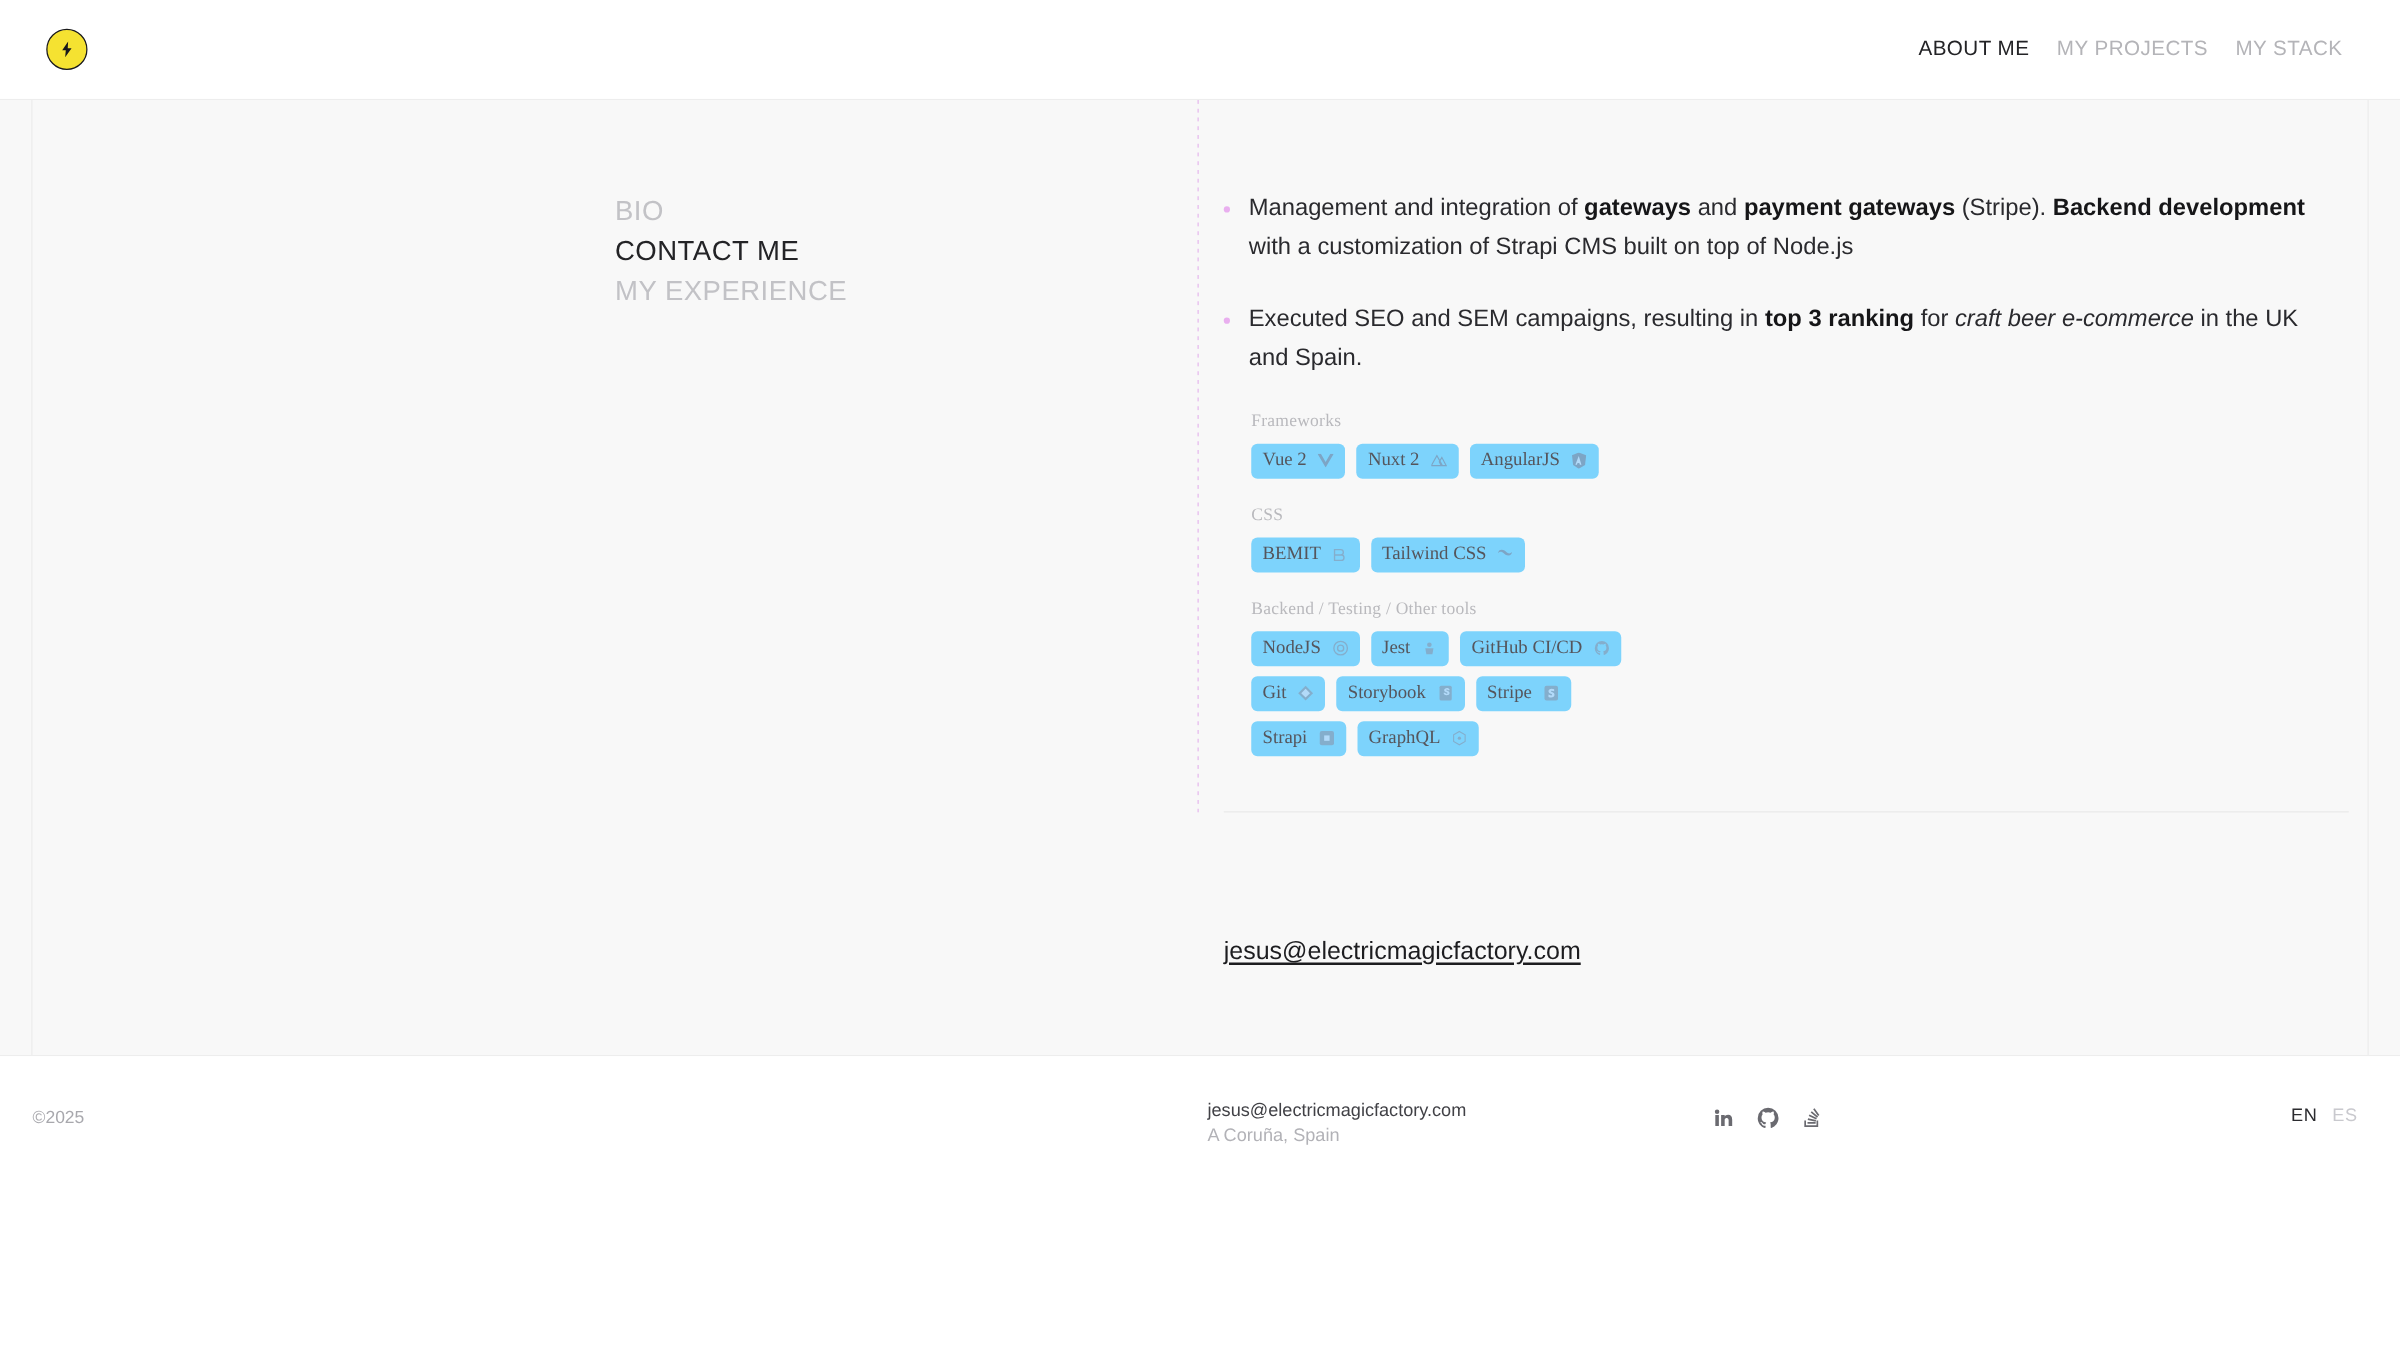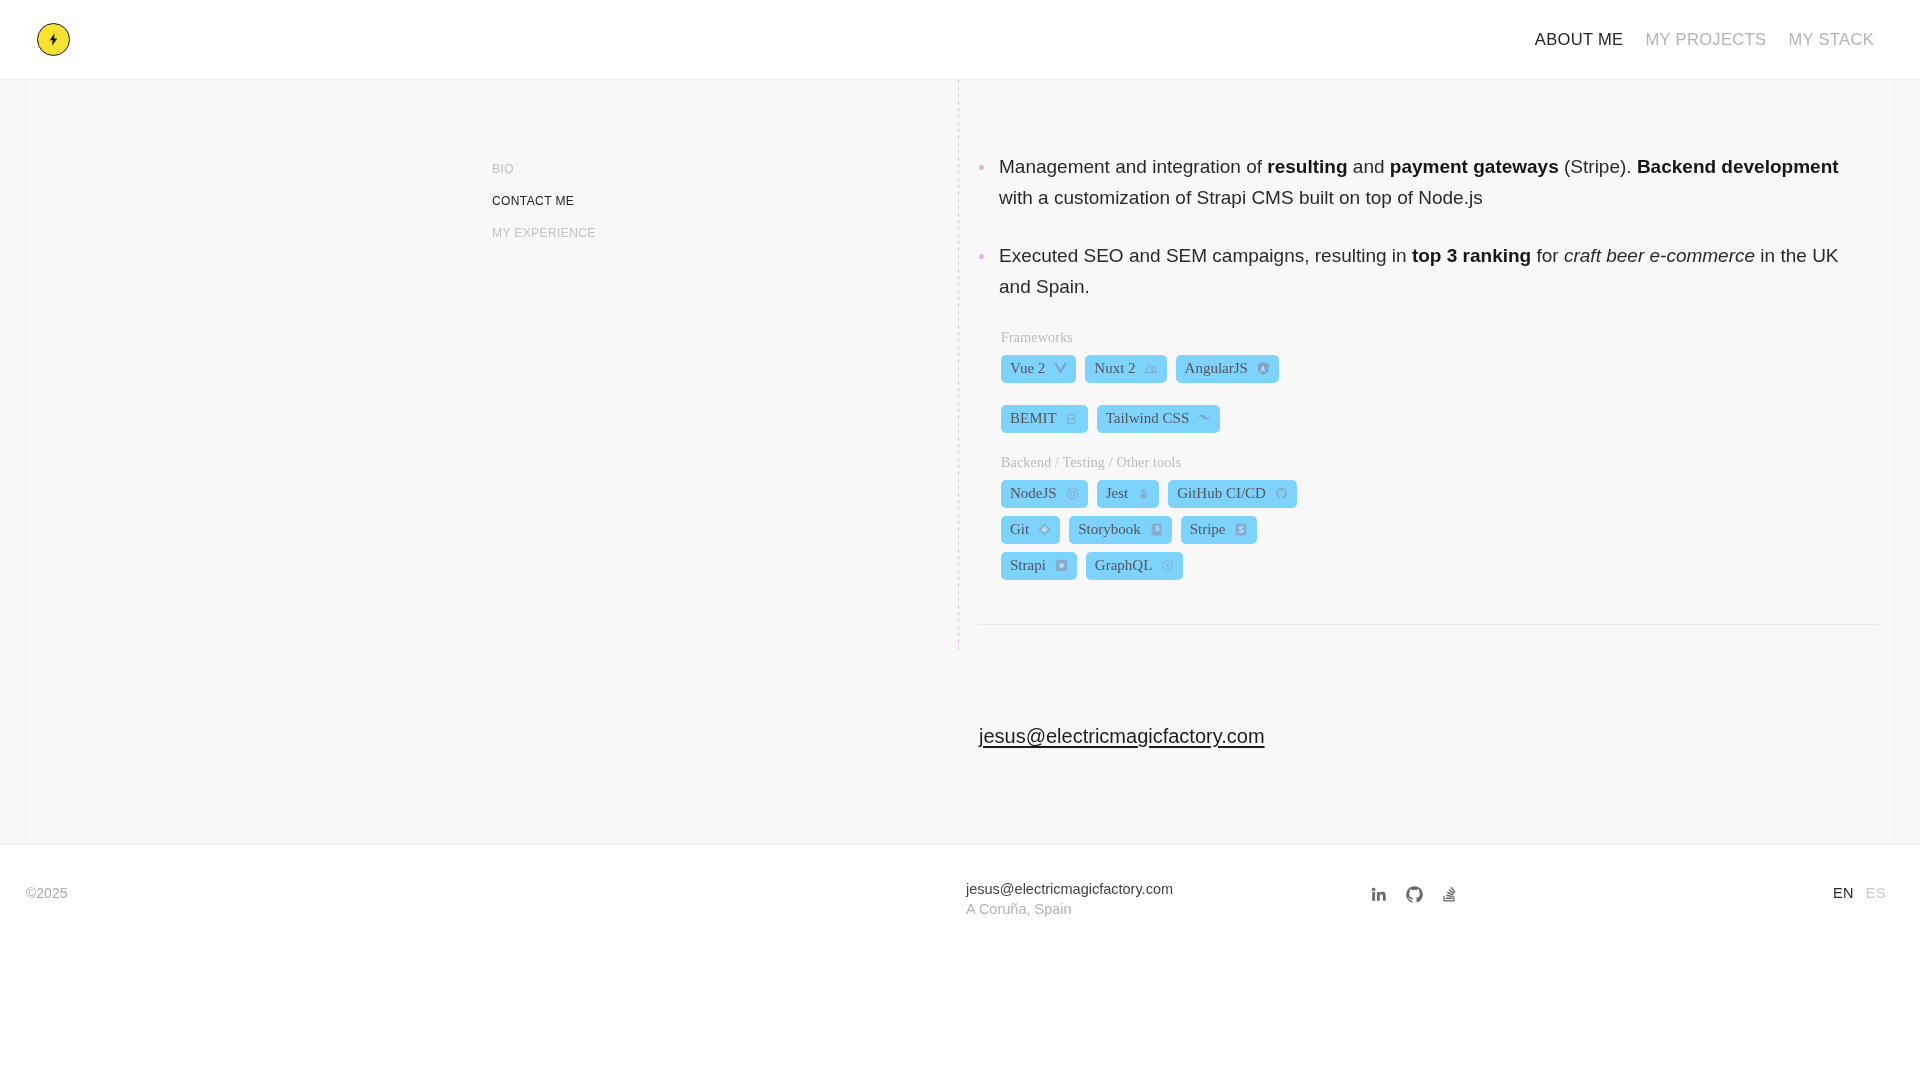--- a/index.html
+++ b/index.html
@@ -103,21 +103,21 @@
     padding-top: 78px;
   }
 
   .side-menu {
     margin-left: 466px;
     display: flex;
     flex-direction: column;
     gap: 10px;
   }
   .side-link {
-    font-size: 12px;
+    font-size: 22px;
     letter-spacing: 0.4px;
     color: #c2c2c6;
     text-decoration: none;
     cursor: pointer;
     line-height: 22px;
   }
   .side-link.active { color: #232326; }
 
   
   .content-col {
@@ -329,21 +329,21 @@
           <a class="side-link">MY EXPERIENCE</a>
         </div>
       </div>
 
       <div class="content-col">
         <div class="dotted-rule"></div>
 
         <div class="content-inner">
 
           <ul class="bullets">
-            <li><span><span>Management and integration of </span><b>resulting</b><span> and </span><b>payment gateways</b><span> (Stripe). </span><b>Backend development</b><span> with a customization of Strapi CMS built on top of Node.js</span></span></li>
+            <li><span><span>Management and integration of </span><b>gateways</b><span> and </span><b>payment gateways</b><span> (Stripe). </span><b>Backend development</b><span> with a customization of Strapi CMS built on top of Node.js</span></span></li>
             <li><span><span>Executed SEO and SEM campaigns, resulting in </span><b>top 3 ranking</b><span> for </span><i>craft beer e-commerce</i><span> in the UK and Spain.</span></span></li>
           </ul>
 
           <div class="stack">
 
             <div class="stack-group">
               <div class="stack-label">Frameworks</div>
               <div class="tag-row">
                 <span class="tag">
                   <span>Vue 2</span>
@@ -367,20 +367,21 @@
                     <svg width="12" height="13" viewBox="0 0 22 24">
                         <path d="M11 0l11 4-1.7 14.5L11 24 2.7 18.5 1 4z" fill="#7d6f84"></path>
                         <path d="M11 5l4 13h-2.3l-.9-2.4H9.2L8.3 18H6z" fill="#f3e4f7"></path>
                       </svg>
                   </span>
                 </span>
               </div>
             </div>
 
             <div class="stack-group">
+              <div class="stack-label">CSS</div>
               <div class="tag-row">
                 <span class="tag">
                   <span>BEMIT</span>
                   <span class="t-ico">
                     <svg width="13" height="12" viewBox="0 0 24 22">
                         <path d="M3 3h9a4 4 0 010 8H3zM3 11h10a4 4 0 010 8H3z" fill="none" stroke="#8d8293" stroke-width="2"></path>
                       </svg>
                   </span>
                 </span>
                 <span class="tag">

